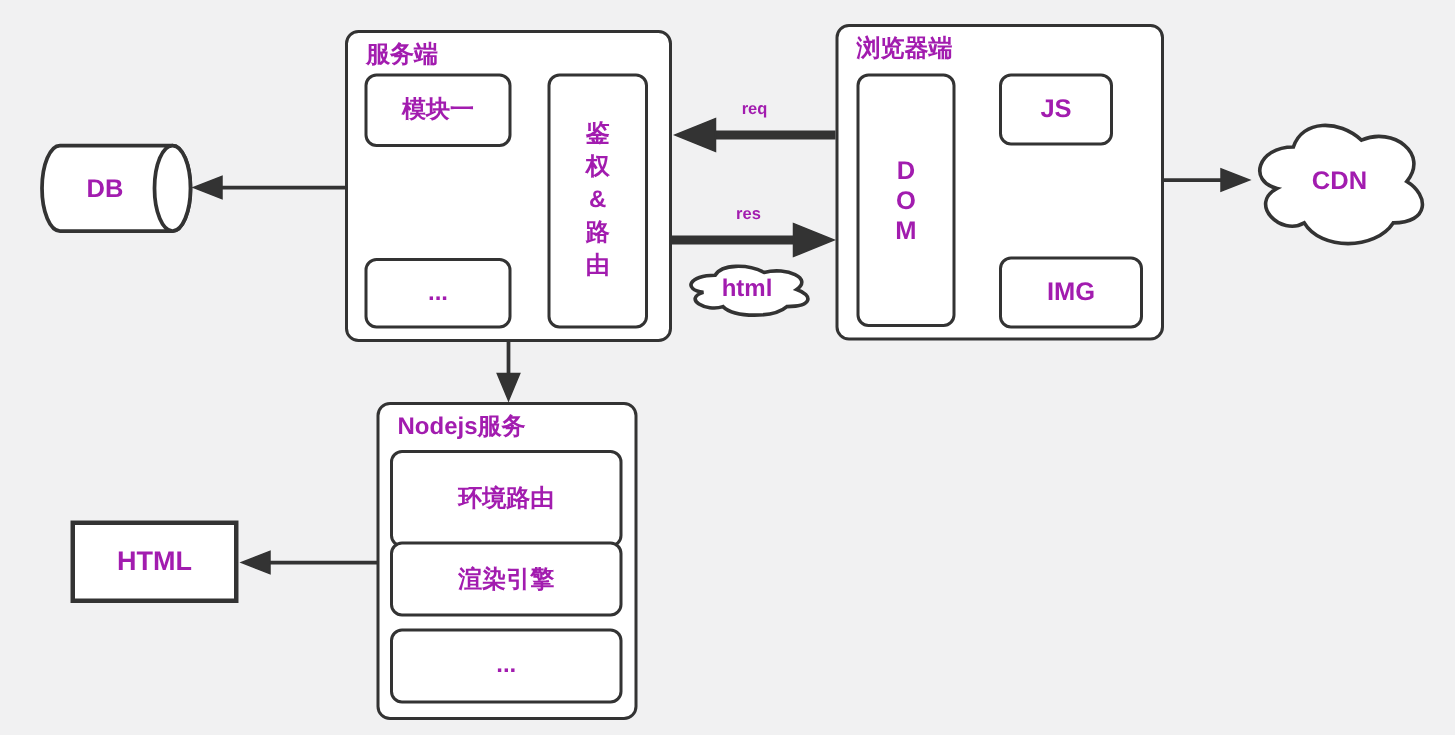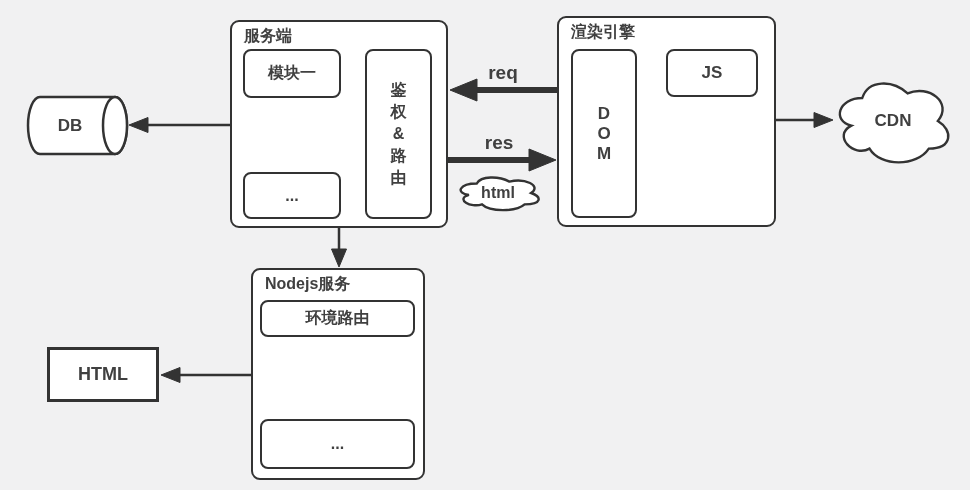--- a/index.html
+++ b/index.html
@@ -7,21 +7,21 @@
     padding: 0;
     background: #e8e8e8;
     font-family: "Liberation Sans", "DejaVu Sans", sans-serif;
   }
   .canvas {
     position: relative;
     width: 970px;
     height: 490px;
     background: #f1f1f2;
     overflow: hidden;
-    color: #404040;
+    color: #a21caf;
   }
   .overlay {
     position: absolute;
     left: 0; top: 0;
     width: 970px; height: 490px;
     pointer-events: none;
   }
   .overlay line { stroke: #333333; }
   .overlay path, .overlay ellipse, .overlay polygon { stroke: #333333; }
   .shape-fill { fill: #ffffff; }
@@ -86,21 +86,21 @@
     justify-content: center;
     font-size: 18px;
     font-weight: bold;
   }
   .float-label {
     position: absolute;
     transform: translate(-50%, -50%);
     font-weight: bold;
     white-space: nowrap;
   }
-  .edge-label { font-size: 19px; }
+  .edge-label { font-size: 11px; }
   .shape-label { font-size: 17px; text-align: right; }
 </style>
 </head>
 <body>
 
 <div class="canvas">
 
   <svg class="overlay">
 
     <g>
@@ -158,35 +158,41 @@
     <div class="node vstack" style="left:133px; top:27px; width:67px; height:170px">
       <span class="gw-char">鉴</span>
       <span class="gw-char">权</span>
       <span class="gw-char">&amp;</span>
       <span class="gw-char">路</span>
       <span class="gw-char">由</span>
     </div>
   </div>
 
   <div class="group-box" style="left:557px; top:16px; width:219px; height:211px">
-    <div class="group-title">渲染引擎</div>
+    <div class="group-title">浏览器端</div>
     <div class="node vstack" style="left:12px; top:31px; width:66px; height:169px">
       <span class="dom-char">D</span>
       <span class="dom-char">O</span>
       <span class="dom-char">M</span>
     </div>
-    <div class="node latin" style="left:107px; top:31px; width:92px; height:48px">
+    <div class="node latin" style="left:107px; top:31px; width:76px; height:48px">
       <span>JS</span>
+    </div>
+    <div class="node latin" style="left:107px; top:153px; width:96px; height:48px">
+      <span>IMG</span>
     </div>
   </div>
 
   <div class="group-box" style="left:251px; top:268px; width:174px; height:212px">
     <div class="group-title">Nodejs服务</div>
-    <div class="node" style="left:7px; top:30px; width:155px; height:37px">
+    <div class="node" style="left:7px; top:30px; width:155px; height:65px">
       <span>环境路由</span>
+    </div>
+    <div class="node" style="left:7px; top:91px; width:155px; height:50px">
+      <span>渲染引擎</span>
     </div>
     <div class="node" style="left:7px; top:149px; width:155px; height:50px">
       <span>...</span>
     </div>
   </div>
 
   <div class="rect-plain" style="left:47px; top:347px; width:112px; height:55px">
     <span>HTML</span>
   </div>
 

